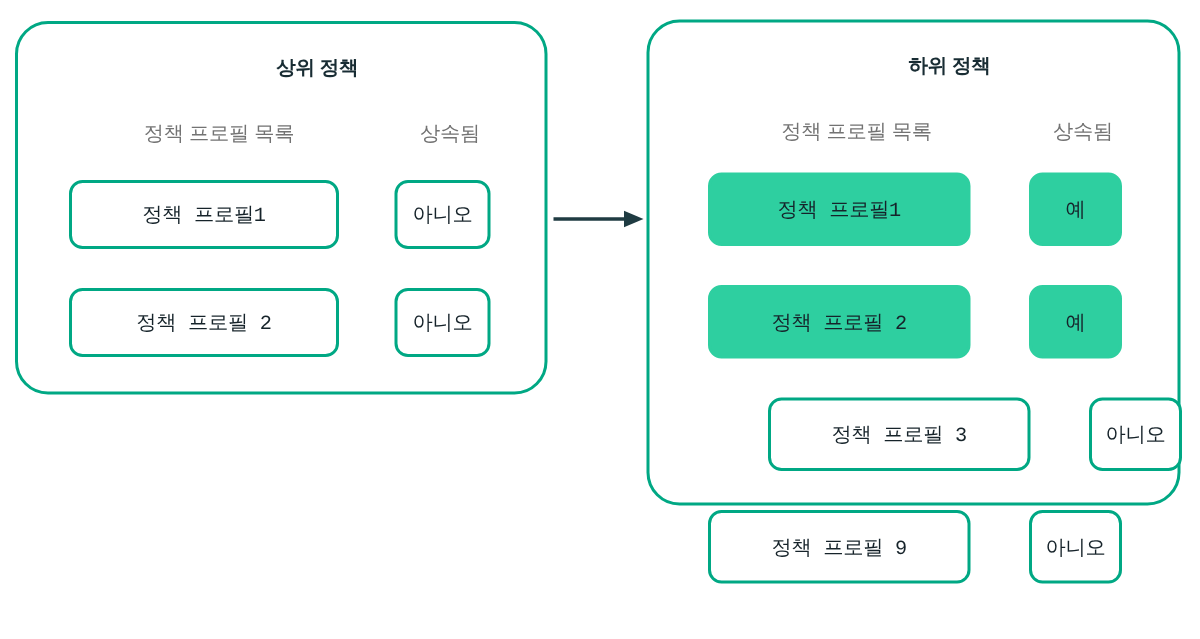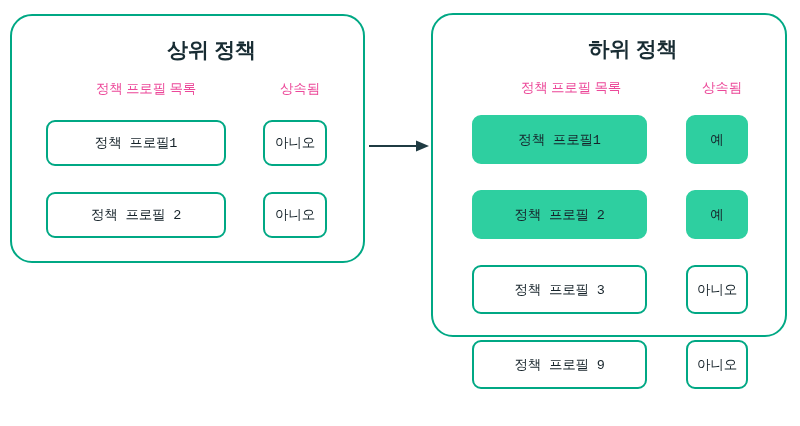--- a/index.html
+++ b/index.html
@@ -38,35 +38,35 @@
     top: 13px;
     width: 356px;
     height: 324px;
   }
 
   .panel-title {
     position: absolute;
     left: 0;
     right: 0;
     text-align: center;
-    font-size: 21px;
+    font-size: 13px;
     font-weight: bold;
     color: #182c33;
     letter-spacing: -0.2px;
     padding-left: 48px;
   }
   #panel-parent .panel-title { top: 20px; }
   #panel-child  .panel-title { top: 20px; }
 
   
   .col-head {
     position: absolute;
     font-size: 13.5px;
     font-weight: normal;
-    color: #ec4899;
+    color: #737373;
     text-align: center;
     letter-spacing: -0.2px;
     white-space: nowrap;
   }
 
   
   .row {
     position: absolute;
     left: 0;
     right: 0;
@@ -144,21 +144,21 @@
     <div class="row" style="top:100px;">
       <div class="profile-box filled" style="left:39px; width:175px; height:49px;">정책 프로필1</div>
       <div class="badge-box filled" style="left:253px; width:62px; height:49px;">예</div>
     </div>
 
     <div class="row" style="top:175px;">
       <div class="profile-box filled" style="left:39px; width:175px; height:49px;">정책 프로필 2</div>
       <div class="badge-box filled" style="left:253px; width:62px; height:49px;">예</div>
     </div>
 
-    <div class="row" style="top:250px;">
+    <div class="row" style="top:250px;margin-left:40px;">
       <div class="profile-box" style="left:39px; width:175px; height:49px;">정책 프로필 3</div>
       <div class="badge-box" style="left:253px; width:62px; height:49px;">아니오</div>
     </div>
 
     <div class="row" style="top:325px;">
       <div class="profile-box" style="left:39px; width:175px; height:49px;">정책 프로필 9</div>
       <div class="badge-box" style="left:253px; width:62px; height:49px;">아니오</div>
     </div>
   </div>
 

